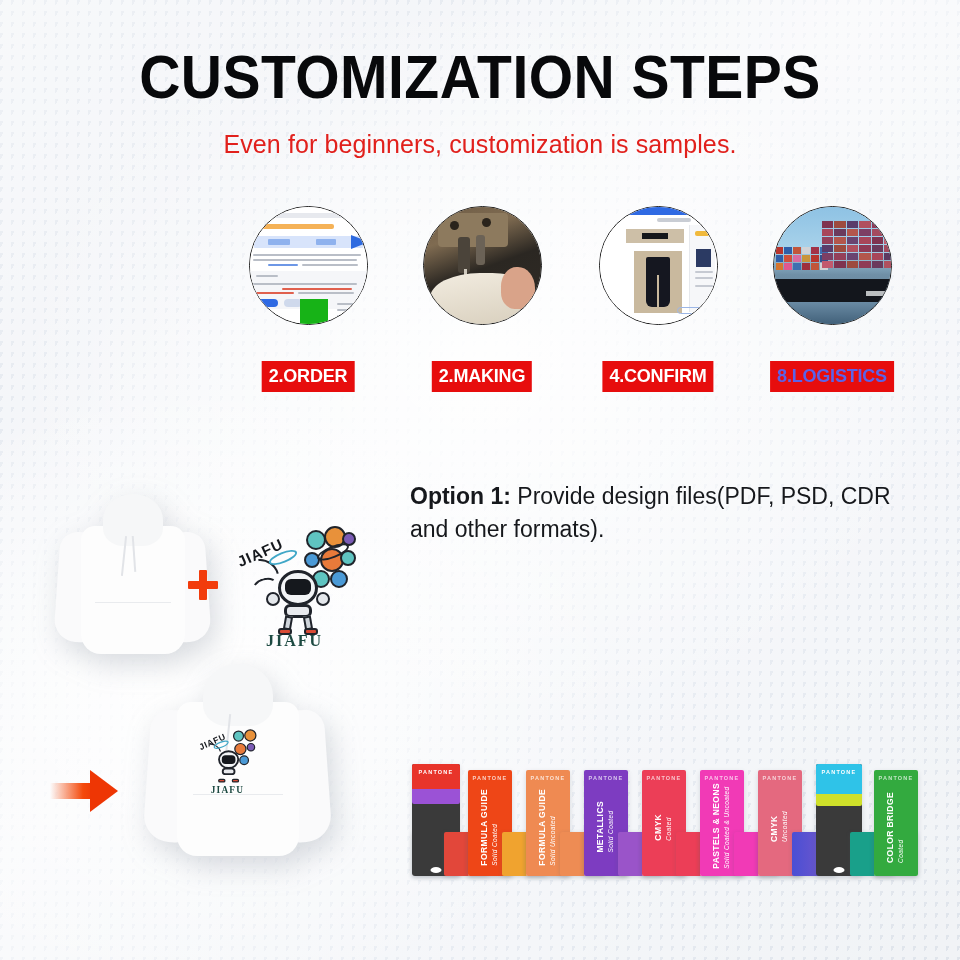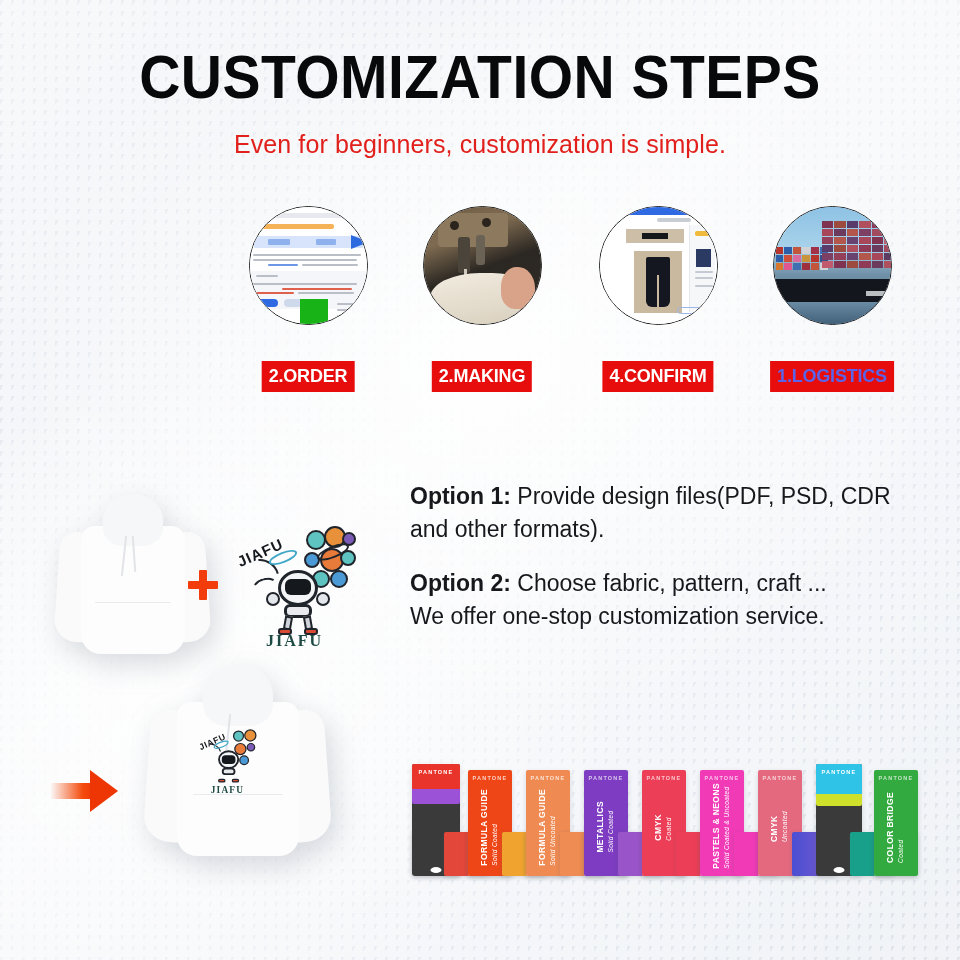--- a/index.html
+++ b/index.html
@@ -203,21 +203,21 @@
   .fan .white .meta{position:absolute;top:11px;left:4px;width:22px;height:9px;background:repeating-linear-gradient(180deg,#c9ccd2 0 1px,transparent 1px 2.6px);}
   .fan .dot{position:absolute;bottom:3px;left:50%;transform:translateX(-50%);width:11px;height:6px;background:#fff;border-radius:50%;}
 </style>
 </head>
 <body>
 
 <div class="page">
 
   <div class="header">
     <div class="title">CUSTOMIZATION STEPS</div>
-    <div class="subtitle">Even for beginners, customization is simple.</div>
+    <div class="subtitle">Even for beginners, customization is samples.</div>
   </div>
 
   <div class="steps">
 
 
     <div class="step" style="left:246px;">
       <div class="circle">
         <div class="ui2">
           <div class="topbar"></div>
           <div class="row-orange"></div>
@@ -346,21 +346,21 @@
               <i class="ctr" style="background:#7f3350"></i>
               <i class="ctr" style="background:#9d4b3f"></i>
             <i class="ctr" style="background:#8f3a56"></i>
               <i class="ctr" style="background:#6b3a5c"></i>
               <i class="ctr" style="background:#b0505f"></i>
           </div>
           <div class="hull"></div>
           <div class="water"></div>
         </div>
       </div>
-      <div class="badge blue-tint">1.LOGISTICS</div>
+      <div class="badge blue-tint">8.LOGISTICS</div>
     </div>
   </div>
 
   <div class="product">
 
     <div class="hoodie" style="left:55px;top:20px;width:155px;height:170px;">
       <div class="h-sleeve" style="left:2px;top:42px;width:40px;height:110px;border-radius:18px 6px 14px 22px;transform:rotate(4deg);background:#fafafb;"></div>
       <div class="h-sleeve" style="right:2px;top:42px;width:40px;height:110px;border-radius:6px 18px 22px 14px;transform:rotate(-4deg);background:#fafafb;"></div>
       <div class="h-body" style="left:26px;top:36px;width:104px;height:128px;"></div>
       <div class="h-hood" style="left:48px;top:4px;width:60px;height:52px;"></div>
@@ -428,28 +428,20 @@
       <div class="head"></div>
     </div>
   </div>
 
   <div class="options">
     <div class="opt-block">
       <div class="opt-line">
         <b>Option 1:</b><span> Provide design files(PDF, PSD, CDR and other formats).</span>
       </div>
     </div>
-    <div class="opt-block" style="margin-bottom:0;">
-      <div class="opt-line">
-        <b>Option 2:</b><span> Choose fabric, pattern, craft ...</span>
-      </div>
-      <div class="opt-line">
-        <span>We offer one-stop customization service.</span>
-      </div>
-    </div>
   </div>
 
   <div class="pantone">
 
     <div class="fan" style="left:4px;width:48px;height:112px;">
       <div class="white" style="height:44px;"></div>
       <div class="card" style="height:112px;background:#3a3a3a;">
         <div class="cover" style="top:0;height:40px;background:linear-gradient(180deg,#e8342a 0 62%,#9b52d6 62% 100%);">
           <div class="brandbar">
               <span>PANTONE</span>

